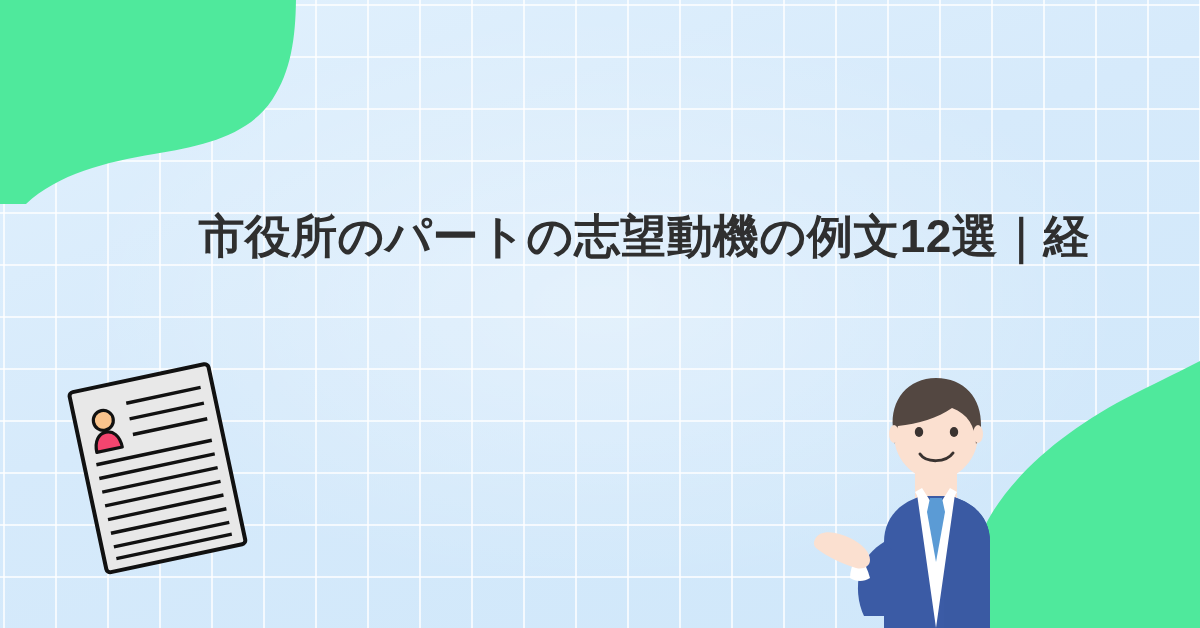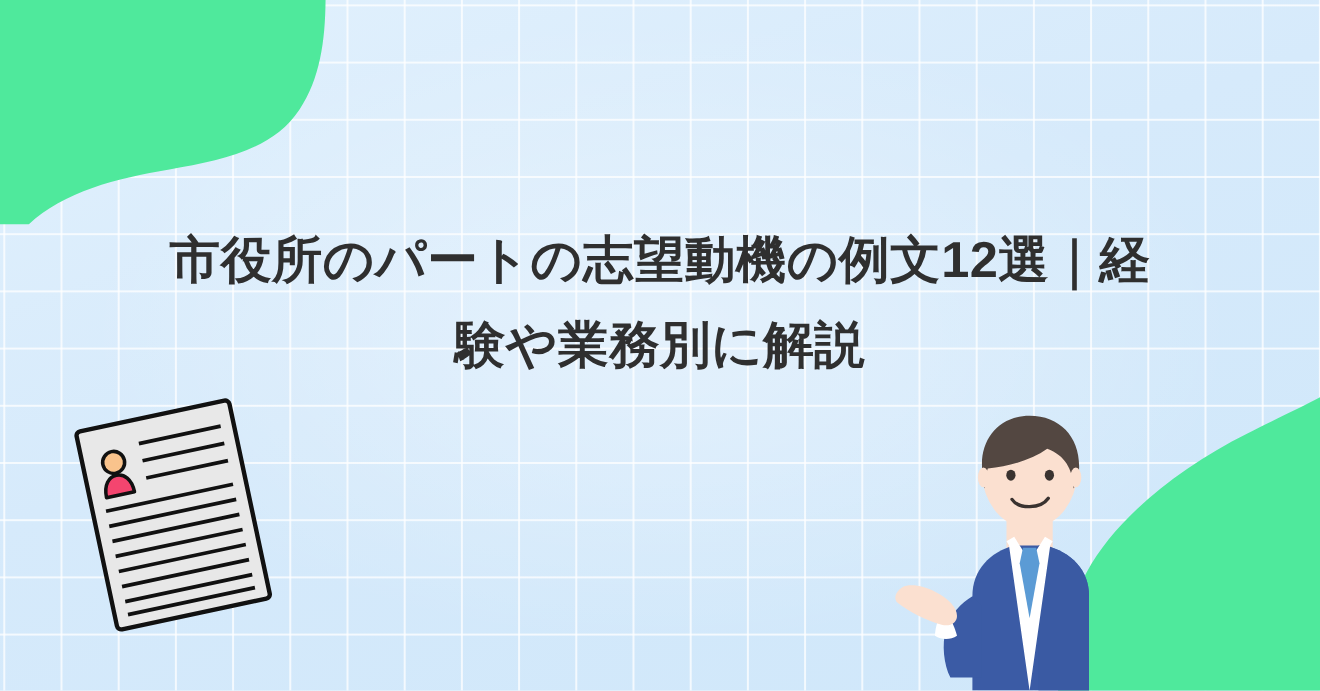--- a/index.html
+++ b/index.html
@@ -48,21 +48,21 @@
 
   .blob-tl { left: -4px; top: -6px; }
   .blob-br { right: -2px; bottom: -2px; }
 
   
   .title-wrap {
     position: absolute;
     left: 0;
     right: 0;
     top: 198px;
-    text-align: center;
+    text-align: right;
     padding: 0 110px;
     box-sizing: border-box;
   }
   .title-line {
     display: block;
     color: #2f2f2f;
     font-size: 46px;
     font-weight: bold;
     line-height: 77px;
     letter-spacing: 0.4px;
@@ -105,21 +105,20 @@
   </div>
 
   <div class="blob blob-br">
     <svg width="300" height="270" viewBox="0 0 300 270" xmlns="http://www.w3.org/2000/svg">
       <path d="M300,0 L300,270 L60,270 C58,232 66,196 86,160 C112,112 168,66 232,34 C262,19 283,9 300,0 Z" fill="#4fe99c"></path>
     </svg>
   </div>
 
   <div class="title-wrap">
     <span class="title-line">市役所のパートの志望動機の例文12選｜経</span>
-    <span class="title-line">験や業務別に解説</span>
   </div>
 
   <div class="doc-illustration">
     <svg width="220" height="228" viewBox="0 0 220 228" xmlns="http://www.w3.org/2000/svg">
       <g transform="rotate(-12 110 114)">
 
         <rect x="38" y="24" width="142" height="184" rx="4" ry="4" fill="#e8e8e8" stroke="#111111" stroke-width="4"></rect>
 
         <circle cx="66" cy="58" r="10" fill="#f9c38c" stroke="#111111" stroke-width="3.2"></circle>
 

